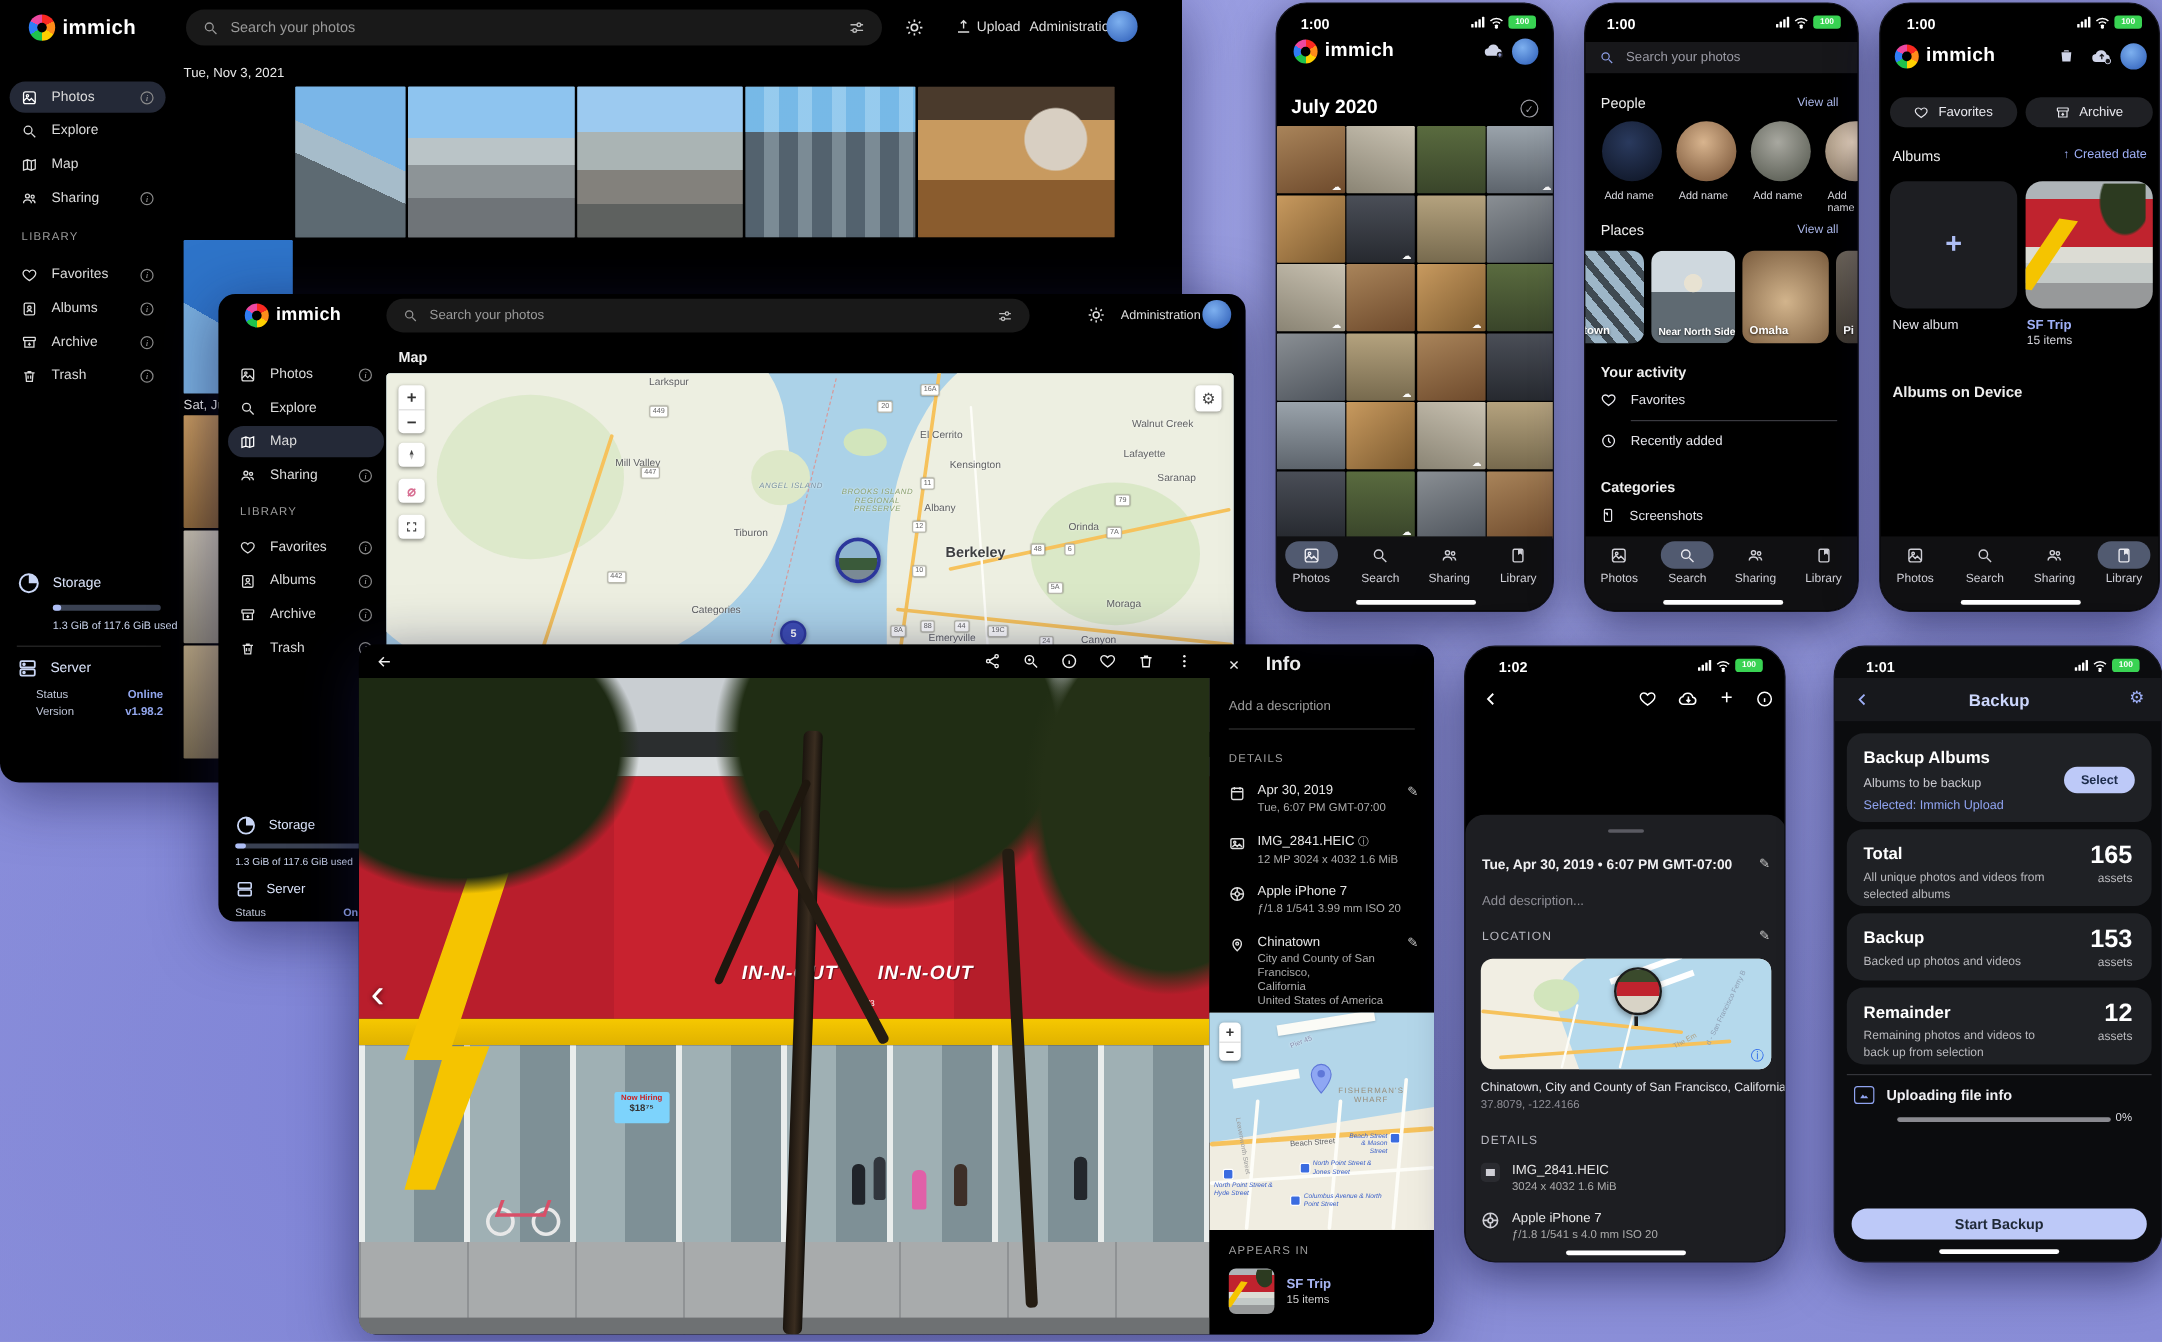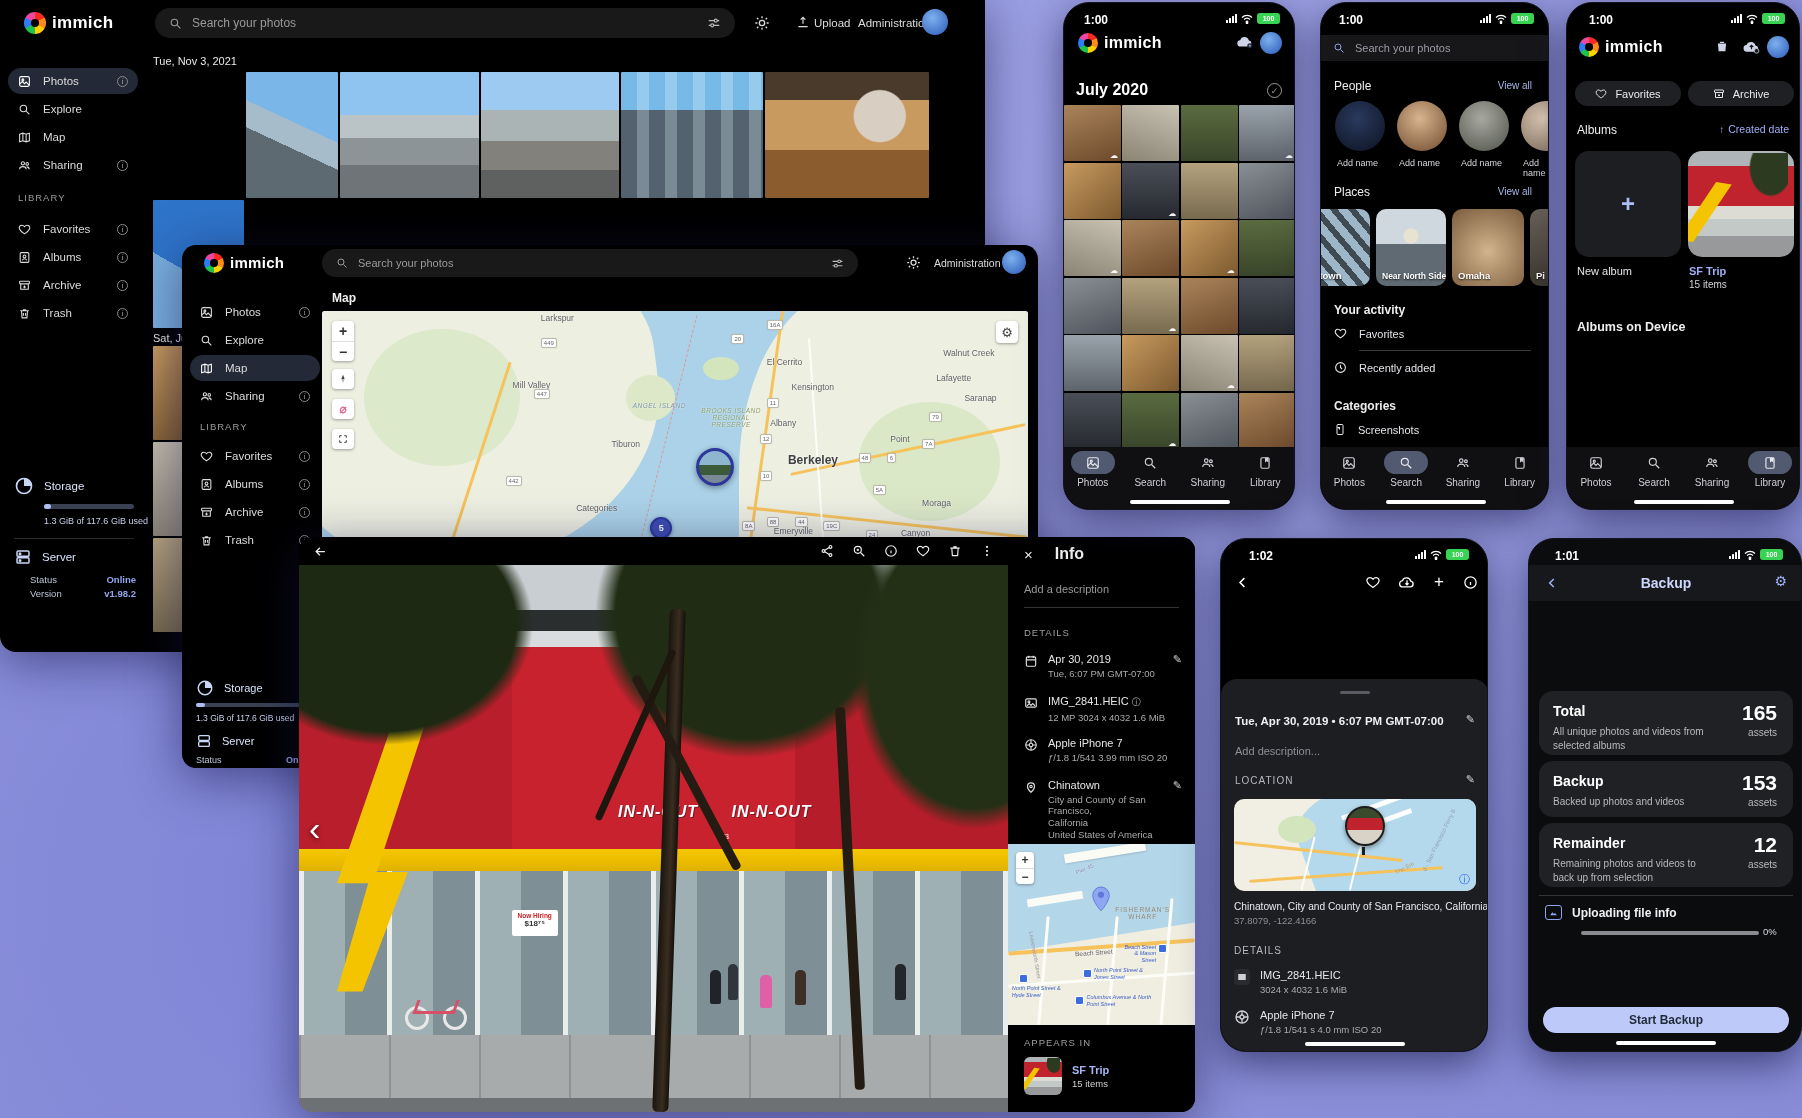--- a/index.html
+++ b/index.html
@@ -419,21 +419,21 @@
     <div class="roadw" style="left:30%;top:62%;width:32%;height:2px;transform:rotate(-8deg)"></div>
     <div class="ab" style="left:48%;top:0;height:64%;border-left:1px dashed #d79a9a;transform:rotate(14deg)"></div>
     <span class="mlabel" style="left:31%;top:0.5%">Larkspur</span>
     <span class="mlabel" style="left:27%;top:15%">Mill Valley</span>
     <span class="mlabel" style="left:41%;top:28%">Tiburon</span>
     <span class="mlabel" style="left:36%;top:42%">Categories</span>
     <span class="mlabel" style="left:63%;top:10%">El Cerrito</span>
     <span class="mlabel" style="left:66.5%;top:15.5%">Kensington</span>
     <span class="mlabel" style="left:63.5%;top:23.5%">Albany</span>
     <span class="mlabel big" style="left:66%;top:31%">Berkeley</span>
-    <span class="mlabel" style="left:80.5%;top:27%">Point</span>
+    <span class="mlabel" style="left:80.5%;top:27%">Orinda</span>
     <span class="mlabel" style="left:91%;top:18%">Saranap</span>
     <span class="mlabel" style="left:88%;top:8%">Walnut Creek</span>
     <span class="mlabel" style="left:87%;top:13.5%">Lafayette</span>
     <span class="mlabel" style="left:85%;top:41%">Moraga</span>
     <span class="mlabel" style="left:82%;top:47.5%">Canyon</span>
     <span class="mlabel" style="left:64%;top:47%">Emeryville</span>
     <span class="mlabel" style="left:72%;top:51.5%">Piedmont</span>
     <span class="mlabel big" style="left:66.5%;top:55.5%">Oakland</span>
     <span class="mlabel big" style="left:42%;top:64%">San Francisco</span>
     <span class="mlabel big" style="left:69%;top:70%">Alameda</span>
@@ -509,21 +509,21 @@
     <div class="ab" style="left:0;top:52%;width:100%;height:4%;background:linear-gradient(180deg,#f6c800,#e0b200)"></div>
     <div class="ab" style="left:0;top:56%;width:100%;height:30%;background:repeating-linear-gradient(90deg,#e9edec 0 5px,#9fb0b4 5px 46px,#7e9096 46px 88px)"></div>
     <div class="ab" style="left:0;top:86%;width:100%;height:14%;background:repeating-linear-gradient(90deg,#8f9294 0 2px,#a8abac 2px 90px)"></div>
     <div class="ab" style="left:0;top:97.5%;width:100%;height:2.5%;background:#6e7173"></div>
     <svg class="ab" style="left:3%;top:26%;width:20%;height:52%" viewBox="0 0 100 100" preserveAspectRatio="none">
           <polygon points="55,0 78,0 40,58 62,58 30,100 12,100 34,62 12,62" fill="#f5c400"></polygon>
         </svg>
     <span class="ab" style="left:45%;top:43.5%;color:#fff;font-weight:bold;font-style:italic;font-size:16px;letter-spacing:1px;text-shadow:1px 1px 0 #7e1420">IN-N-OUT</span>
     <span class="ab" style="left:61%;top:43.5%;color:#fff;font-weight:bold;font-style:italic;font-size:16px;letter-spacing:1px;text-shadow:1px 1px 0 #7e1420">IN-N-OUT</span>
     <span class="ab" style="left:59%;top:49%;color:#fff;font-size:7px">373</span>
-    <div class="ab" style="left:30%;top:63%;width:46px;height:26px;background:#ffffff;border-radius:2px;padding:2px;text-align:center">
+    <div class="ab" style="left:30%;top:63%;width:46px;height:26px;background:#7dd3fc;border-radius:2px;padding:2px;text-align:center">
       <div style="color:#c22;font-size:6.5px;font-weight:bold">Now Hiring</div>
       <div style="color:#333;font-size:8px;font-weight:bold">$18⁷⁵</div>
     </div>
 
     <div class="ab" style="left:-4%;top:-6%;width:40%;height:42%;background:radial-gradient(ellipse at 40% 40%,#1d2913 0 55%,transparent 62%)"></div>
     <div class="ab" style="left:38%;top:-8%;width:46%;height:48%;background:radial-gradient(ellipse at 55% 35%,#202d14 0 52%,transparent 60%)"></div>
     <div class="ab" style="left:76%;top:-4%;width:32%;height:56%;background:radial-gradient(ellipse at 60% 40%,#243016 0 55%,transparent 63%)"></div>
     <div class="ab" style="left:51%;top:8%;width:16px;height:92%;background:linear-gradient(90deg,#1a140e,#3a2d20 60%,#14100b);transform:rotate(2deg);border-radius:5px"></div>
     <div class="ab" style="left:54%;top:18%;width:9px;height:40%;background:#241c12;transform:rotate(-28deg);border-radius:4px"></div>
     <div class="ab" style="left:47%;top:14%;width:7px;height:34%;background:#1e170e;transform:rotate(24deg);border-radius:4px"></div>
@@ -1160,20 +1160,26 @@
   </div>
   <div class="ab" style="left:0;top:26px;width:274px;height:36px;background:#17181c">
     <span class="svgi ab" style="left:16px;top:11px;width:14px;height:14px">
           <svg viewBox="0 0 24 24" fill="none" stroke="#9fb0f8" stroke-width="2.6">
             <path d="M15 5l-7 7 7 7"></path>
           </svg>
         </span>
     <span class="ab" style="left:0;right:0;top:10px;text-align:center;color:#ccd6fb;font-size:14px;font-weight:bold">Backup</span>
     <span class="ab" style="right:16px;top:8px;color:#9fb0f8;font-size:14px">⚙</span>
   </div>
+  <div class="stat" style="left:10px;top:72px;width:254px;height:74px">
+    <span class="t">Backup Albums</span>
+    <span class="ab" style="left:14px;top:36px;font-size:10.5px;color:#c9c9cf">Albums to be backup</span>
+    <span class="ab" style="right:14px;top:28px;background:#bdc9f8;color:#1c2b4a;font-weight:bold;font-size:10.5px;padding:5px 14px;border-radius:13px">Select</span>
+    <span class="ab" style="left:14px;top:54px;font-size:10.5px;color:#8fa3f0">Selected: Immich Upload</span>
+  </div>
   <div class="stat" style="left:10px;top:152px;width:254px;height:64px">
     <span class="t">Total</span>
     <span class="v">165</span>
     <span class="u" style="top:36px">assets</span>
     <div class="d" style="top:34px"><span>All unique photos and videos from</span><br><span>selected albums</span></div>
   </div>
   <div class="stat" style="left:10px;top:222px;width:254px;height:56px">
     <span class="t">Backup</span>
     <span class="v">153</span>
     <span class="u" style="top:36px">assets</span>

